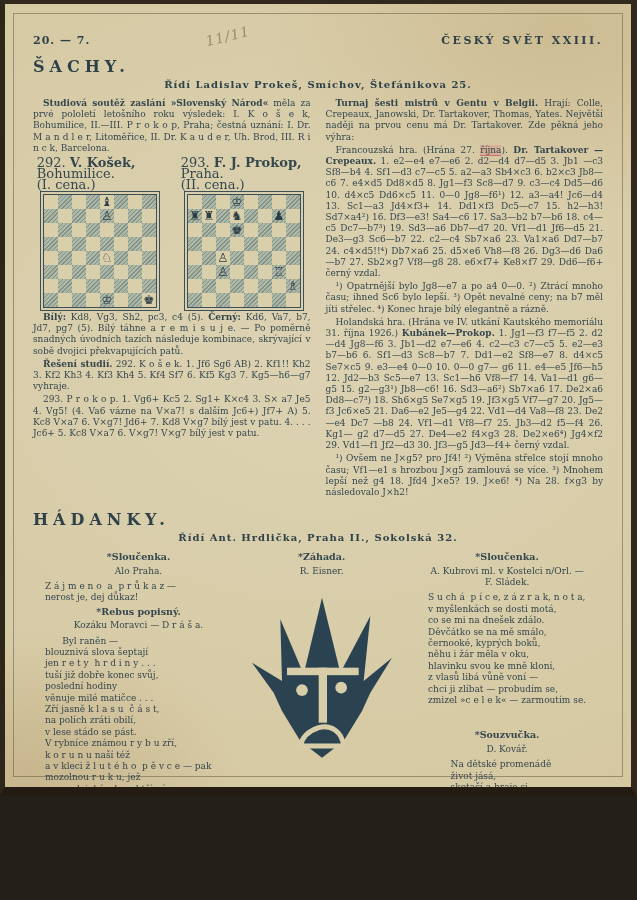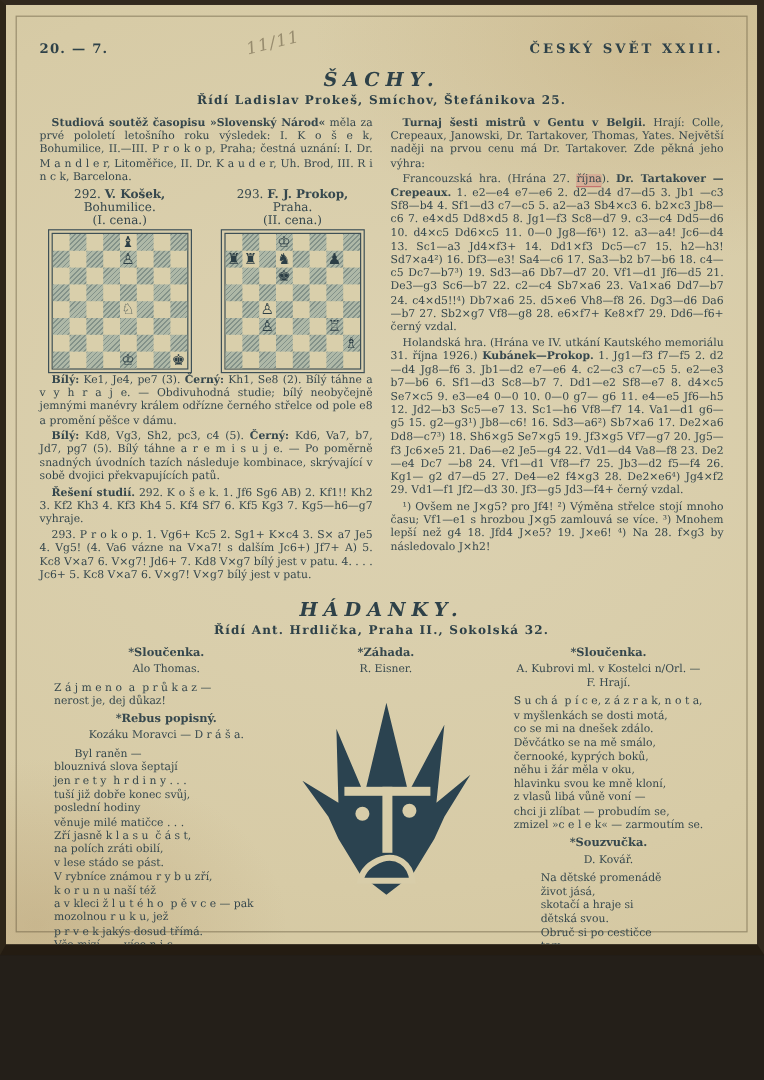--- a/index.html
+++ b/index.html
@@ -15,30 +15,30 @@
     font-family:"DejaVu Serif","Liberation Serif",serif;
     color:#35474d;
   }
   .inner-frame{position:absolute; inset:9px 8px 10px 8px; border:1px solid rgba(104,92,64,.55); pointer-events:none;}
   .sheet{position:relative; padding:30px 28px 0 28px;}
   .hdr{display:flex; justify-content:space-between; font-weight:bold; font-size:11px; color:#2e4148;}
   .hdr-left{letter-spacing:1px;}
   .hdr-right{letter-spacing:2.5px;}
   .pencil{position:absolute; top:24px; left:200px; font-size:14px; font-style:italic;
     color:rgba(140,128,100,.85); transform:rotate(-14deg); letter-spacing:1px;}
-  .sec-title{text-align:center; font-weight:bold; font-size:16px; letter-spacing:5px; color:#2e4148; margin-top:10px;font-style:italic;}
+  .sec-title{text-align:left; font-weight:bold; font-size:16px; letter-spacing:5px; color:#2e4148; margin-top:10px;}
   .sec-sub{text-align:center; font-weight:bold; font-size:10px; letter-spacing:1px; color:#2e4148; margin-top:3px;}
   .cols{display:flex; gap:15px; margin-top:8px;}
   .col{width:283px; font-size:9px; line-height:11.2px; text-align:justify;}
   .p{text-indent:10px; margin:0 0 2px 0;}
   .b{font-weight:bold;}
   .mark{background:rgba(214,116,124,.30); box-shadow:0 1px 0 rgba(187,66,78,.65);}
   .diag-row{display:flex; justify-content:center; gap:18px; margin:3px 0 4px 0;}
   .diag{width:126px; text-align:center;}
-  .diag-cap{font-size:10px; line-height:11px; text-indent:0; text-align:center;}
+  .diag-cap{font-size:13px; line-height:11px; text-indent:0; text-align:left;}
   .board{display:grid; grid-template-columns:repeat(8,14px); grid-auto-rows:14px;
     width:112px; margin:4px auto 0 auto; border:1px solid #3e5057; outline:1px solid #3e5057; outline-offset:2px;
     background:#d9cfab;}
   .sq{width:14px; height:14px; font-size:12.5px; line-height:14px; text-align:center; color:#2c3e45; overflow:hidden;}
   .sq.dark{background-color:#aeb8a7;
     background-image:repeating-linear-gradient(135deg, rgba(62,84,88,.38) 0 1px, rgba(0,0,0,0) 1px 3px);}
   .hada{margin-top:10px;}
   .hcols{display:flex; gap:8px; margin-top:6px;justify-content:center;}
   .hcol{font-size:9px; line-height:11.4px;}
   .hcol.c1{width:195px; padding-left:12px;}
@@ -68,21 +68,21 @@
       <span class="hdr-left">20. — 7.</span>
       <span class="hdr-right">ČESKÝ SVĚT XXIII.</span>
     </div>
     <div class="pencil">11/11</div>
 
     <div class="sec-title">ŠACHY.</div>
     <div class="sec-sub">Řídí Ladislav Prokeš, Smíchov, Štefánikova 25.</div>
 
     <div class="cols">
       <div class="col">
-        <p class="p"><span class="b">Studiová soutěž časopisu »Slovenský Národ«</span><span> měla za prvé pololetí letošního roku výsledek: I. K o š e k, Bohumilice, II.—III. P r o k o p, Praha; čestná uznání: I. Dr. M a n d l e r, Litoměřice, II. Dr. K a u d e r, Uh. Brod, III. R i n c k, Barcelona.</span></p>
+        <p class="p"><span class="b">Studiová soutěž zaslání »Slovenský Národ«</span><span> měla za prvé pololetí letošního roku výsledek: I. K o š e k, Bohumilice, II.—III. P r o k o p, Praha; čestná uznání: I. Dr. M a n d l e r, Litoměřice, II. Dr. K a u d e r, Uh. Brod, III. R i n c k, Barcelona.</span></p>
 
         <div class="diag-row">
           <div class="diag">
             <div class="diag-cap"><span>292. </span><span class="b">V. Košek,</span><span> Bohumilice.</span></div>
             <div class="diag-cap">(I. cena.)</div>
             <div class="board">
                 <div class="sq"></div>
                 <div class="sq dark"></div>
                 <div class="sq"></div>
                 <div class="sq dark"></div>
@@ -213,42 +213,42 @@
                 <div class="sq dark"></div>
                 <div class="sq"></div>
                 <div class="sq dark"></div>
                 <div class="sq"></div>
                 <div class="sq dark"></div>
                 <div class="sq"></div>
               </div>
           </div>
         </div>
 
-        <p class="p"><span class="b">Bílý:</span><span> Ke1, Je4, pe7 (3). </span><span class="b">Černý:</span><span> Kh1, Se8 (2). Bílý táhne a v y h r a j e. — Obdivuhodná studie; bílý neobyčejně jemnými manévry králem odřízne černého střelce od pole e8 a promění pěšce v dámu.</span></p>
         <p class="p"><span class="b">Bílý:</span><span> Kd8, Vg3, Sh2, pc3, c4 (5). </span><span class="b">Černý:</span><span> Kd6, Va7, b7, Jd7, pg7 (5). Bílý táhne a r e m i s u j e. — Po poměrně snadných úvodních tazích následuje kombinace, skrývající v sobě dvojici překvapujících patů.</span></p>
         <p class="p"><span class="b">Řešení studií.</span><span> 292. K o š e k. 1. Jf6 Sg6 AB) 2. Kf1!! Kh2 3. Kf2 Kh3 4. Kf3 Kh4 5. Kf4 Sf7 6. Kf5 Kg3 7. Kg5—h6—g7 vyhraje.</span></p>
         <p class="p"><span>293. P r o k o p. 1. Vg6+ Kc5 2. Sg1+ K×c4 3. S× a7 Je5 4. Vg5! (4. Va6 vázne na V×a7! s dalším Jc6+) Jf7+ A) 5. Kc8 V×a7 6. V×g7! Jd6+ 7. Kd8 V×g7 bílý jest v patu. 4. . . . Jc6+ 5. Kc8 V×a7 6. V×g7! V×g7 bílý jest v patu.</span></p>
       </div>
 
       <div class="col">
         <p class="p"><span class="b">Turnaj šesti mistrů v Gentu v Belgii.</span><span> Hrají: Colle, Crepeaux, Janowski, Dr. Tartakover, Thomas, Yates. Největší naději na prvou cenu má Dr. Tartakover. Zde pěkná jeho výhra:</span></p>
         <p class="p"><span>Francouzská hra. (Hrána 27. </span><span class="mark">října</span><span>). </span><span class="b">Dr. Tartakover —Crepeaux.</span><span> 1. e2—e4 e7—e6 2. d2—d4 d7—d5 3. Jb1 —c3 Sf8—b4 4. Sf1—d3 c7—c5 5. a2—a3 Sb4×c3 6. b2×c3 Jb8—c6 7. e4×d5 Dd8×d5 8. Jg1—f3 Sc8—d7 9. c3—c4 Dd5—d6 10. d4×c5 Dd6×c5 11. 0—0 Jg8—f6¹) 12. a3—a4! Jc6—d4 13. Sc1—a3 Jd4×f3+ 14. Dd1×f3 Dc5—c7 15. h2—h3! Sd7×a4²) 16. Df3—e3! Sa4—c6 17. Sa3—b2 b7—b6 18. c4—c5 Dc7—b7³) 19. Sd3—a6 Db7—d7 20. Vf1—d1 Jf6—d5 21. De3—g3 Sc6—b7 22. c2—c4 Sb7×a6 23. Va1×a6 Dd7—b7 24. c4×d5!!⁴) Db7×a6 25. d5×e6 Vh8—f8 26. Dg3—d6 Da6—b7 27. Sb2×g7 Vf8—g8 28. e6×f7+ Ke8×f7 29. Dd6—f6+ černý vzdal.</span></p>
+        <p class="p"><span>¹) Opatrnější bylo Jg8—e7 a po a4 0—0. ²) Ztrácí mnoho času; ihned Sc6 bylo lepší. ³) Opět nevalné ceny; na b7 měl jíti střelec. ⁴) Konec hraje bílý elegantně a rázně.</span></p>
         <p class="p"><span>Holandská hra. (Hrána ve IV. utkání Kautského memoriálu 31. října 1926.) </span><span class="b">Kubánek—Prokop.</span><span> 1. Jg1—f3 f7—f5 2. d2—d4 Jg8—f6 3. Jb1—d2 e7—e6 4. c2—c3 c7—c5 5. e2—e3 b7—b6 6. Sf1—d3 Sc8—b7 7. Dd1—e2 Sf8—e7 8. d4×c5 Se7×c5 9. e3—e4 0—0 10. 0—0 g7— g6 11. e4—e5 Jf6—h5 12. Jd2—b3 Sc5—e7 13. Sc1—h6 Vf8—f7 14. Va1—d1 g6—g5 15. g2—g3¹) Jb8—c6! 16. Sd3—a6²) Sb7×a6 17. De2×a6 Dd8—c7³) 18. Sh6×g5 Se7×g5 19. Jf3×g5 Vf7—g7 20. Jg5—f3 Jc6×e5 21. Da6—e2 Je5—g4 22. Vd1—d4 Va8—f8 23. De2—e4 Dc7 —b8 24. Vf1—d1 Vf8—f7 25. Jb3—d2 f5—f4 26. Kg1— g2 d7—d5 27. De4—e2 f4×g3 28. De2×e6⁴) Jg4×f2 29. Vd1—f1 Jf2—d3 30. Jf3—g5 Jd3—f4+ černý vzdal.</span></p>
         <p class="p"><span>¹) Ovšem ne J×g5? pro Jf4! ²) Výměna střelce stojí mnoho času; Vf1—e1 s hrozbou J×g5 zamlouvá se více. ³) Mnohem lepší než g4 18. Jfd4 J×e5? 19. J×e6! ⁴) Na 28. f×g3 by následovalo J×h2!</span></p>
       </div>
     </div>
 
     <div class="hada">
       <div class="sec-title">HÁDANKY.</div>
       <div class="sec-sub">Řídí Ant. Hrdlička, Praha II., Sokolská 32.</div>
 
       <div class="hcols">
         <div class="hcol c1">
           <div class="puz-title">*Sloučenka.</div>
-          <div class="puz-author">Alo Thomas.</div>
+          <div class="puz-author">Alo Praha.</div>
           <div class="poem"><div class="pline">Z á j m e n o  a  p r ů k a z —</div><div class="pline">nerost je, dej důkaz!</div></div>
           <div class="puz-title">*Rebus popisný.</div>
           <div class="puz-author">Kozáku Moravci — D r á š a.</div>
           <div class="poem"><div class="pline">      Byl raněn —</div><div class="pline">blouznivá slova šeptají</div><div class="pline">jen r e t y  h r d i n y . . .</div><div class="pline">tuší již dobře konec svůj,</div><div class="pline">poslední hodiny</div><div class="pline">věnuje milé matičce . . .</div><div class="pline">Zří jasně k l a s u  č á s t,</div><div class="pline">na polích zráti obilí,</div><div class="pline">v lese stádo se pást.</div><div class="pline">V rybníce známou r y b u zří,</div><div class="pline">k o r u n u naší též</div><div class="pline">a v kleci ž l u t é h o  p ě v c e — pak</div><div class="pline">mozolnou r u k u, jež</div><div class="pline">p r v e k jakýs dosud třímá.</div><div class="pline">Vše mizí . . . více n i c.</div></div>
           <div class="dash-sep">— — — — — — — —</div>
           <div class="poem"><div class="pline">V létě, v zimě »c e l e k« denně,</div><div class="pline">touhou hoří jí již líc.</div></div>
         </div>
 
         <div class="hcol c2">
           <div class="puz-title">*Záhada.</div>
@@ -262,24 +262,24 @@
               <circle cx="113" cy="114" r="7" fill="#d8cda9"></circle>
               <path d="M64,184 L116,184 C114,166 100,158 86,162 C74,166 66,174 64,184 Z" fill="#2b4350" stroke="#d8cda9" stroke-width="6"></path>
             </svg>
           </div>
         </div>
 
         <div class="hcol c3">
           <div class="puz-title">*Sloučenka.</div>
           <div class="puz-author">
               <div class="pline">A. Kubrovi ml. v Kostelci n/Orl. —</div>
-              <div class="pline">F. Hrají.</div>
+              <div class="pline">F. Sládek.</div>
             </div>
           <div class="poem"><div class="pline">S u ch á  p í c e, z á z r a k, n o t a,</div><div class="pline">v myšlenkách se dosti motá,</div><div class="pline">co se mi na dnešek zdálo.</div><div class="pline">Děvčátko se na mě smálo,</div><div class="pline">černooké, kyprých boků,</div><div class="pline">něhu i žár měla v oku,</div><div class="pline">hlavinku svou ke mně kloní,</div><div class="pline">z vlasů libá vůně voní —</div><div class="pline">chci ji zlíbat — probudím se,</div><div class="pline">zmizel »c e l e k« — zarmoutím se.</div></div>
-          <div class="puz-title" style="margin-top:3px;">*Souzvučka.</div>
+          <div class="puz-title" style="margin-top:23px;">*Souzvučka.</div>
           <div class="puz-author">D. Kovář.</div>
           <div class="poem"><div class="pline">Na dětské promenádě</div><div class="pline">život jásá,</div><div class="pline">skotačí a hraje si</div><div class="pline">dětská svou.</div><div class="pline">Obruč si po cestičce</div><div class="pline">tam —— ——,</div><div class="pline">máť září a známým svým</div><div class="pline">všem — ——.</div></div>
         </div>
       </div>
     </div>
   </div>
 
   <div class="footer">
     <div class="footer-text">Vydavatelství a nakladatelství Šolc a Šimáček, společnost s r. o. v Praze II., Jerusalemská 11. — Obrazovou část pořádá Jan Kurz, část literární řídí Fr. Sekanina. — Vůči úřadům za redakci odpovídá Fr. Neuber. — Redakce nepřijímá odpovědnost za nevyžádané fotografie; zaslání jich se považuje za svolení k reprodukci za podmínek v časopise obvyklých, nepoužité vracejí se jen tehdy, když byly připojeny známky, nutné k frankování. — Redakce Praha II., Jerusalemská 11., telefon 21420. — Tiskli Neuber, Pour a spol. v Praze I.</div>
   </div>

